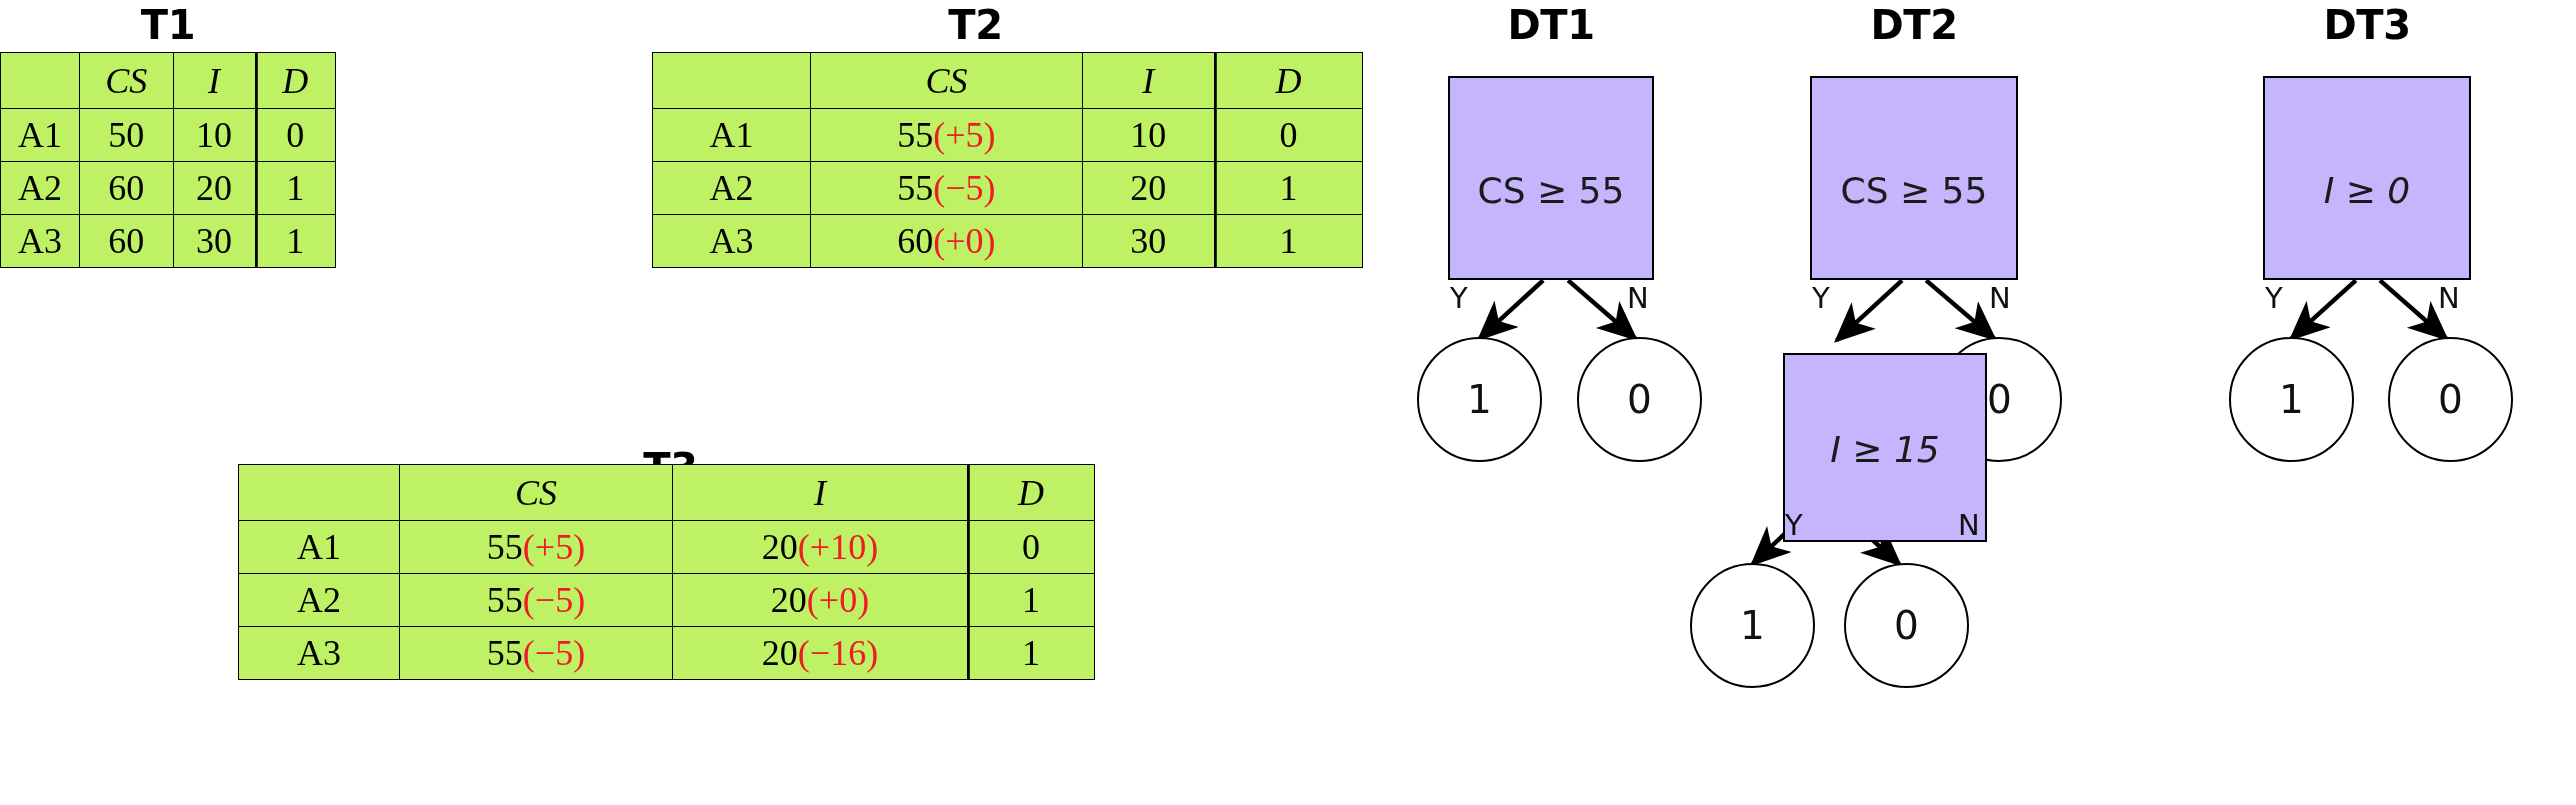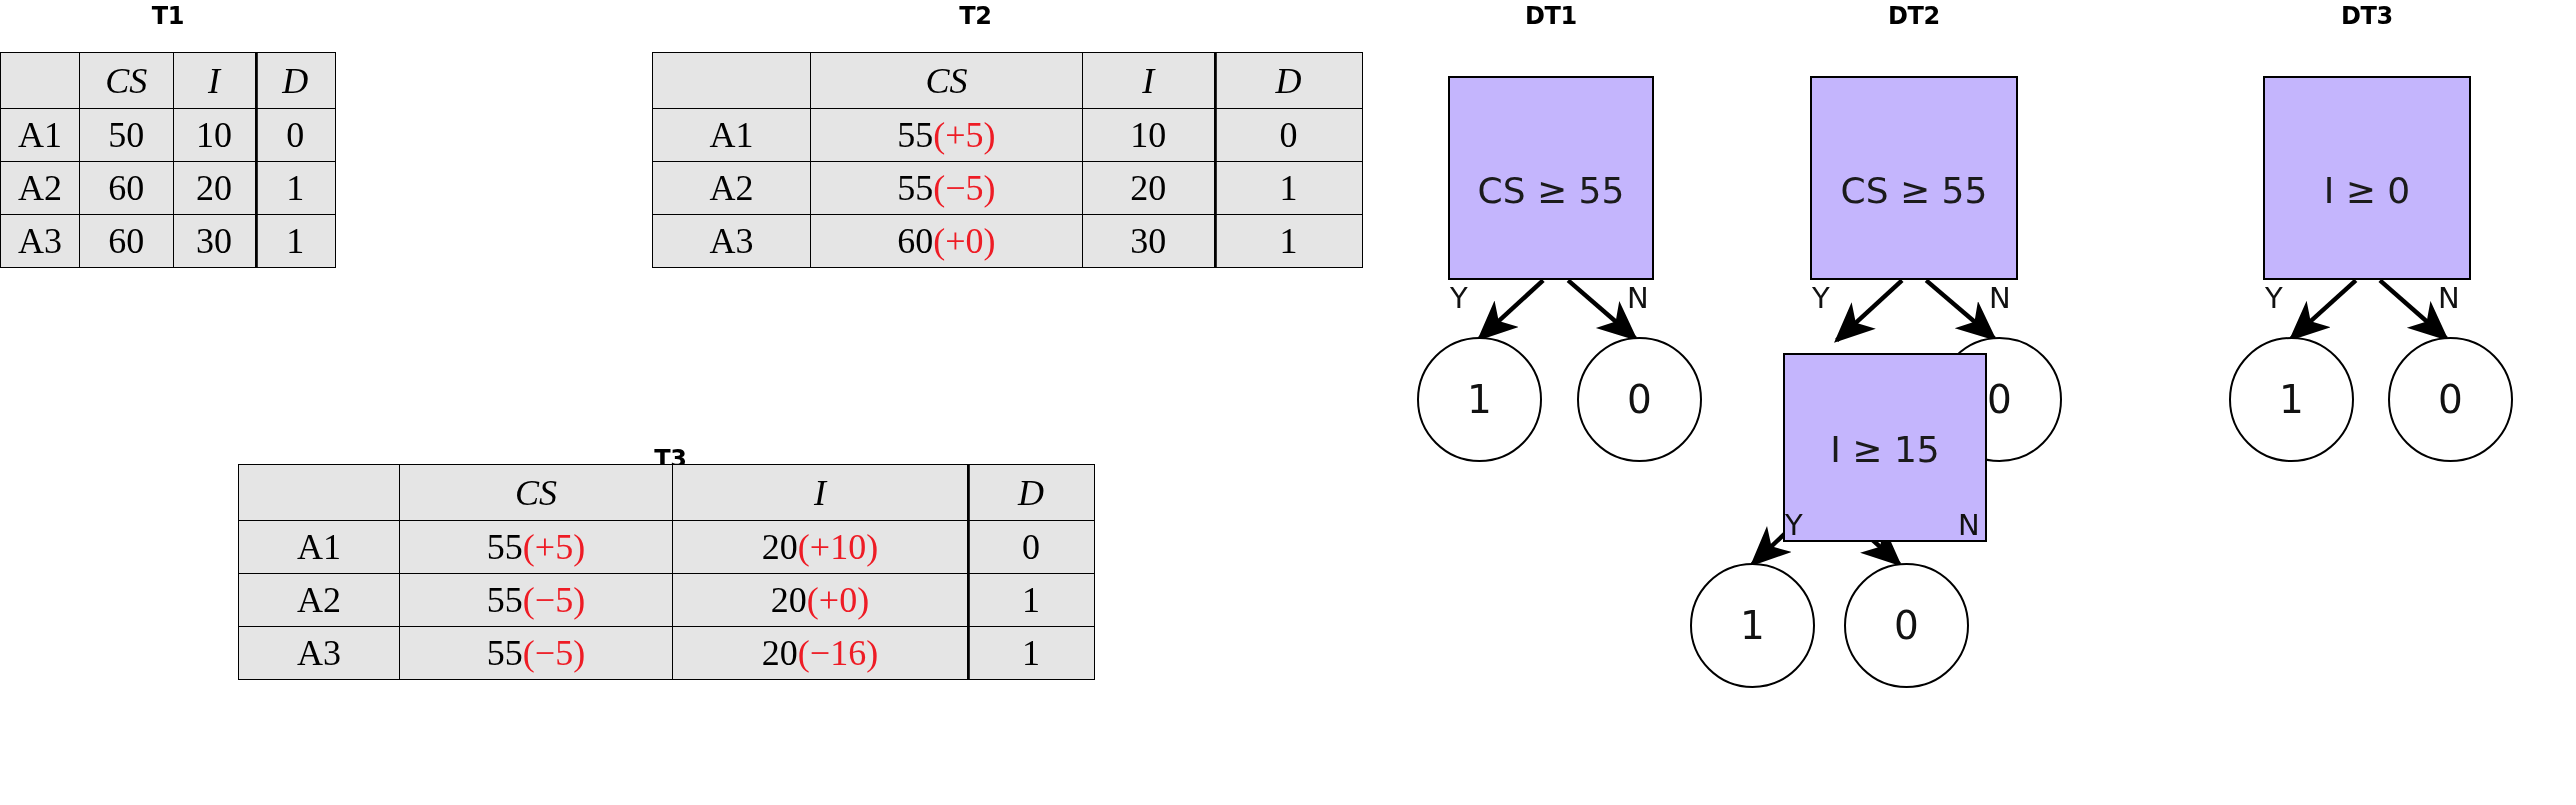--- a/index.html
+++ b/index.html
@@ -8,33 +8,33 @@
     font-family:"Liberation Serif", serif;
     position:relative;overflow:hidden;
   }
   .canvas{position:absolute;inset:0;}
 
   
   .tcap{
     position:absolute;
     font-family:"DejaVu Sans", sans-serif;
     font-weight:bold;
-    font-size:24px;
+    font-size:40px;
     color:#000;
     text-align:center;
     letter-spacing:-0.4px;
   }
 
   
   .dtable{
     position:absolute;
     border-collapse:separate;
     border-spacing:0;
     table-layout:fixed;
-    background:#e5e5e5;
+    background:#bef264;
   }
   .dtable td{
     border:1.8px solid #000;
     text-align:center;
     vertical-align:middle;
     font-family:"Liberation Serif", serif;
     font-size:36px;
     color:#000;
     padding:0;
     white-space:nowrap;
@@ -64,21 +64,21 @@
     position:absolute;
     left:0;right:0;
     font-family:"DejaVu Sans", sans-serif;
     font-size:36px;
     color:#1b1b1b;
     text-align:center;
     white-space:nowrap;
   }
   .node-box span.lowtext{top:46%;}
   .node-box span.midtext{top:40%;}
-  .node-box span.ital{}
+  .node-box span.ital{font-style:italic;}
 
   .leaf{
     position:absolute;
     border:2.7px solid #000;
     border-radius:50%;
     background:#fff;
     box-sizing:border-box;
     display:flex;align-items:center;justify-content:center;
     font-family:"DejaVu Sans", sans-serif;
     font-size:39px;

